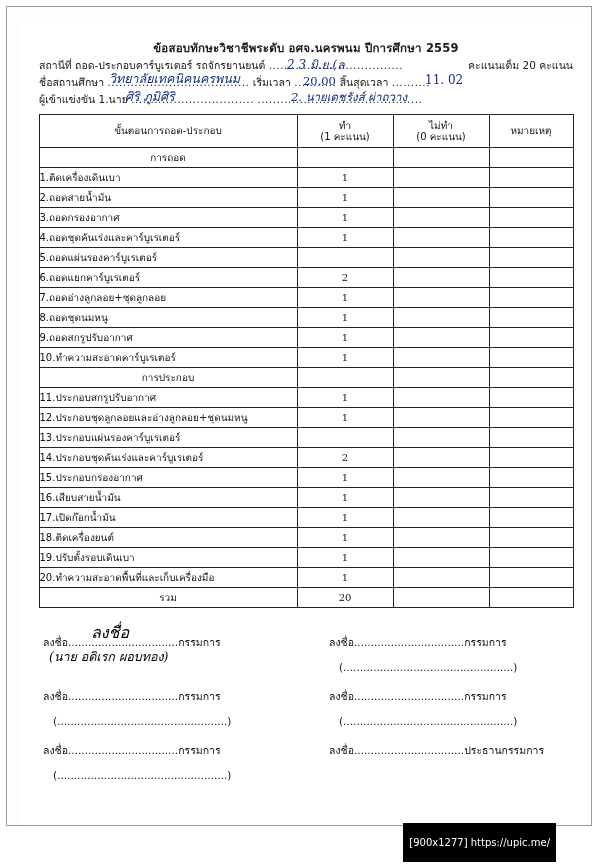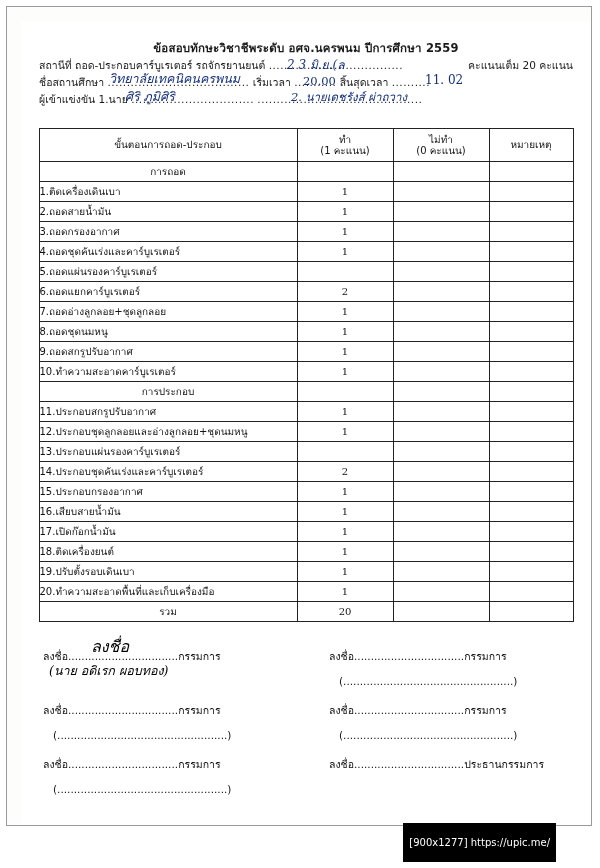--- a/index.html
+++ b/index.html
@@ -61,21 +61,21 @@
     font-family: "DejaVu Serif", serif;
     color: #15307a;
     font-style: italic;
     font-size: 12px;
     position: absolute;
     white-space: nowrap;
   }
   
   table.main {
     border-collapse: collapse;
-    margin: 20px auto 0 auto;
+    margin: 6px auto 0 auto;
     width: 534px;
     table-layout: fixed;
   }
   table.main th, table.main td {
     border: 1px solid #222;
     font-size: 10px;
     color: #111;
     padding: 0;
     height: 19px;
   }

